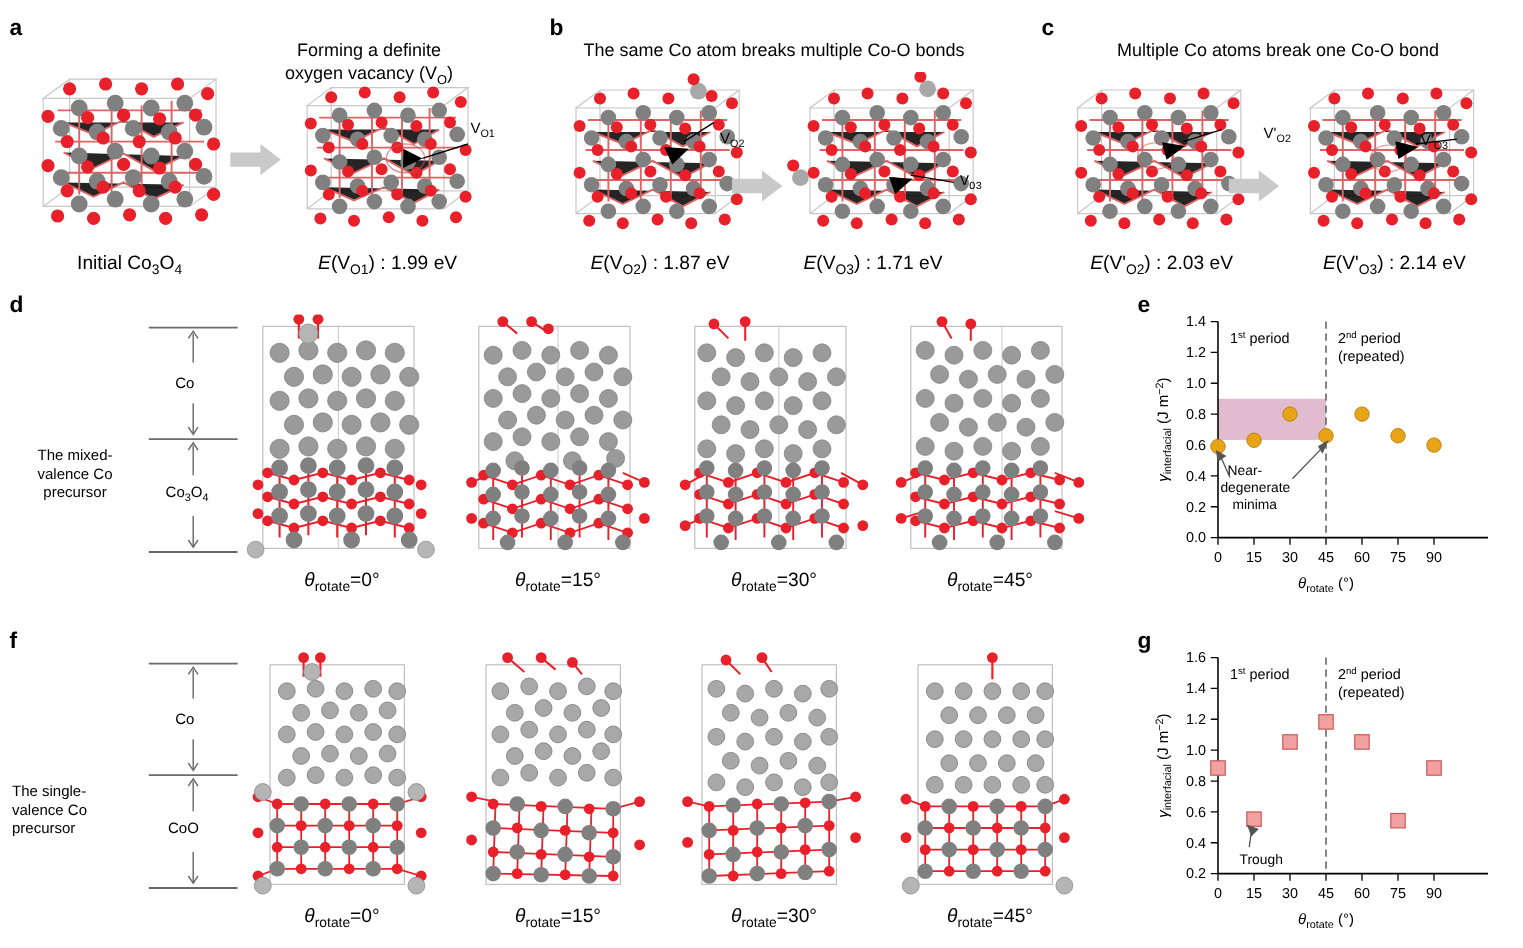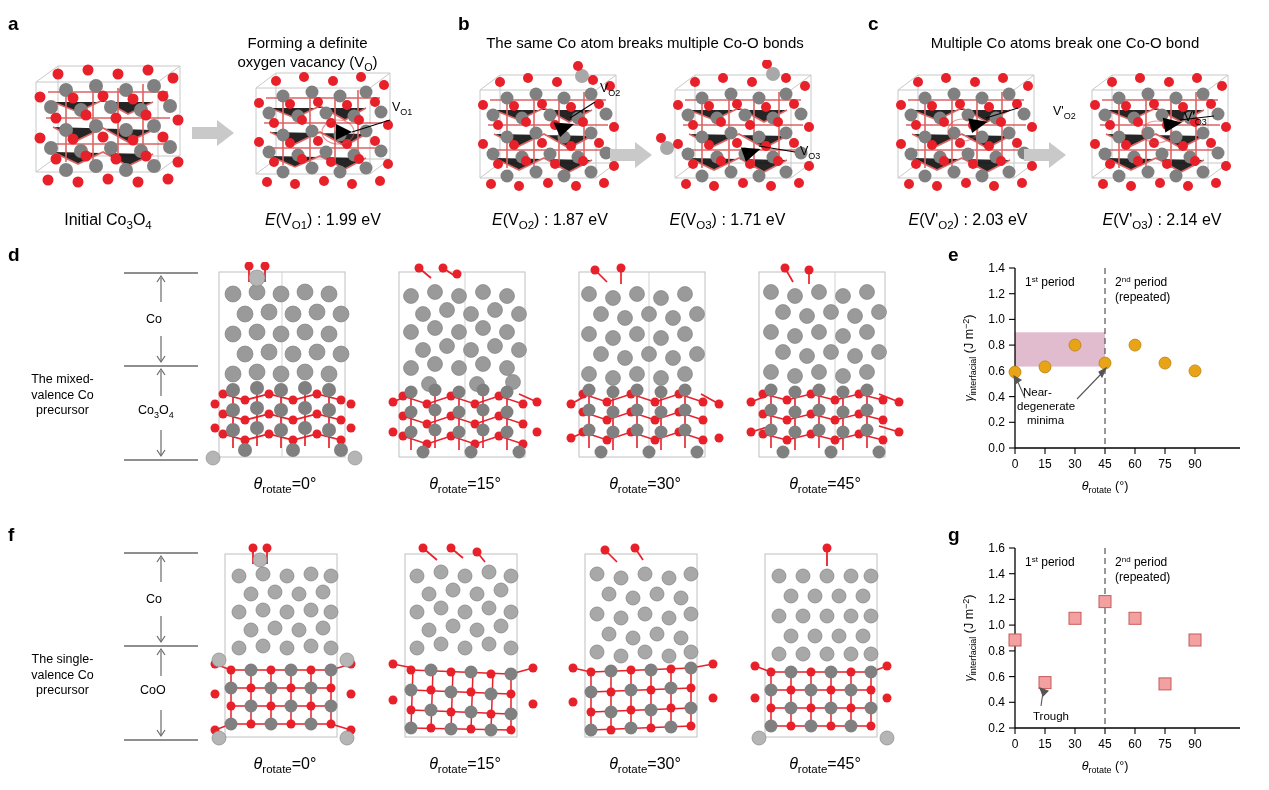--- a/index.html
+++ b/index.html
@@ -277,21 +277,21 @@
     <circle cx="31" cy="124" r="5"></circle>
       <circle cx="59" cy="126" r="5"></circle>
       <circle cx="88" cy="123" r="5"></circle>
       <circle cx="116" cy="126" r="5"></circle>
       <circle cx="144" cy="123" r="5"></circle>
   </g>
   <path d="M96,58 L114,68 L96,74 Z" fill="#000" transform="rotate(-25 105 66)"></path>
   <line x1="110" y1="58" x2="135" y2="42" stroke="#000" stroke-width="1.1"></line>
 </svg>
 
-<div class="lbl" style="left:600px; top:81px;">
+<div class="lbl" style="left:600px; top:108px;">
   <span>V</span><sub>O2</sub>
 </div>
 
 <svg class="arrow-big" style="left:608px; top:140px;" width="46" height="30" viewBox="0 0 46 30">
   <path d="M2,9 L27,9 L27,2 L44,15 L27,28 L27,21 L2,21 Z" fill="#c9c9c9"></path>
 </svg>
 
 <svg class="crystal" style="left:655px; top:60px;" width="175" height="140" viewBox="0 0 175 140">
   <g stroke="#c8c8c8" stroke-width="1" fill="none">
     <path d="M20,30 L136,30 L156,15 L40,15 Z M20,30 L20,118 L136,118 L136,30 M136,118 L156,103 L156,15 M20,118 L40,103 L156,103 M40,103 L40,15"></path>
@@ -360,21 +360,21 @@
       <circle cx="59" cy="126" r="5"></circle>
       <circle cx="88" cy="123" r="5"></circle>
       <circle cx="116" cy="126" r="5"></circle>
       <circle cx="144" cy="123" r="5"></circle>
     <circle cx="6" cy="78" r="5"></circle>
   </g>
   <path d="M88,84 L106,92 L88,99 Z" fill="#000" transform="rotate(-20 97 92)"></path>
   <line x1="104" y1="86" x2="140" y2="92" stroke="#000" stroke-width="1.1"></line>
 </svg>
 
-<div class="lbl" style="left:800px; top:144px;">
+<div class="lbl" style="left:800px; top:144px;font-family:Liberation Mono, monospace;">
   <span>V</span><sub>O3</sub>
 </div>
 
 <div class="cap" style="left:475px; top:210px; width:150px;">
   <i>E</i>(V<sub>O2</sub>) : 1.87 eV
 </div>
 <div class="cap" style="left:650px; top:210px; width:155px;">
   <i>E</i>(V<sub>O3</sub>) : 1.71 eV
 </div>
 
@@ -1023,21 +1023,21 @@
       <path d="M151,110 L144,114 L147,119 Z" fill="#555"></path>
   </g>
   <text x="68" y="138" font-size="11.5" font-family="Liberation Sans, sans-serif" fill="#000" text-anchor="start">Near-</text>
   <text x="62" y="152" font-size="11.5" font-family="Liberation Sans, sans-serif" fill="#000" text-anchor="start">degenerate</text>
   <text x="72" y="166" font-size="11.5" font-family="Liberation Sans, sans-serif" fill="#000" text-anchor="start">minima</text>
 
   <text x="150" y="232" font-size="12.5" font-family="Liberation Sans, sans-serif" text-anchor="middle" fill="#000"><tspan font-style="italic">θ</tspan><tspan font-size="9" dy="3">rotate</tspan><tspan dy="-3"> (°)</tspan></text>
   <text transform="translate(18,100) rotate(-90)" font-size="12.5" font-family="Liberation Sans, sans-serif" text-anchor="middle" fill="#000"><tspan font-style="italic">γ</tspan><tspan font-size="9" dy="3">interfacial</tspan><tspan dy="-3"> (J m</tspan><tspan font-size="9" dy="-4">−2</tspan><tspan dy="4">)</tspan></text>
 </svg>
 
-<div class="lbl" style="left:10px; top:652px; width:105px; text-align:center;">
+<div class="lbl" style="left:10px; top:652px; width:105px; text-align:left;">
   <span>The single-</span><br>
   <span>valence Co</span><br>
   <span>precursor</span>
 </div>
 
 <svg style="position:absolute; left:118px; top:548px;" width="86" height="200" viewBox="0 0 86 200">
   <line x1="6" y1="5" x2="80" y2="5" stroke="#6a6a6a" stroke-width="1.5"></line>
   <line x1="6" y1="98" x2="80" y2="98" stroke="#6a6a6a" stroke-width="1.5"></line>
   <line x1="6" y1="192" x2="80" y2="192" stroke="#6a6a6a" stroke-width="1.5"></line>
   <g stroke="#6a6a6a" stroke-width="1.2" fill="none">

